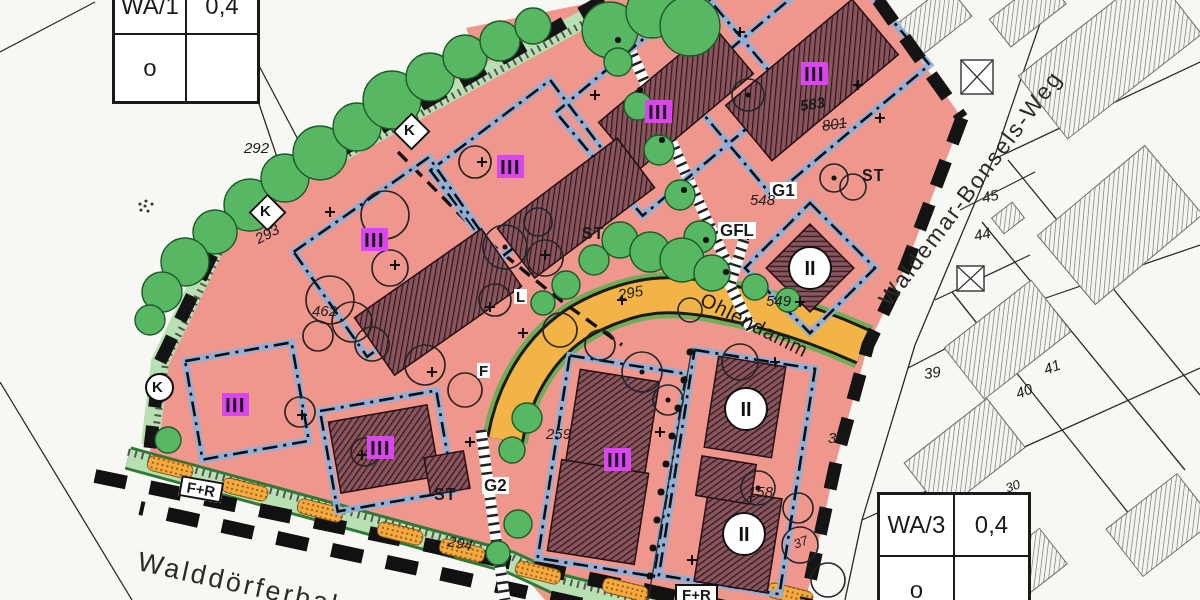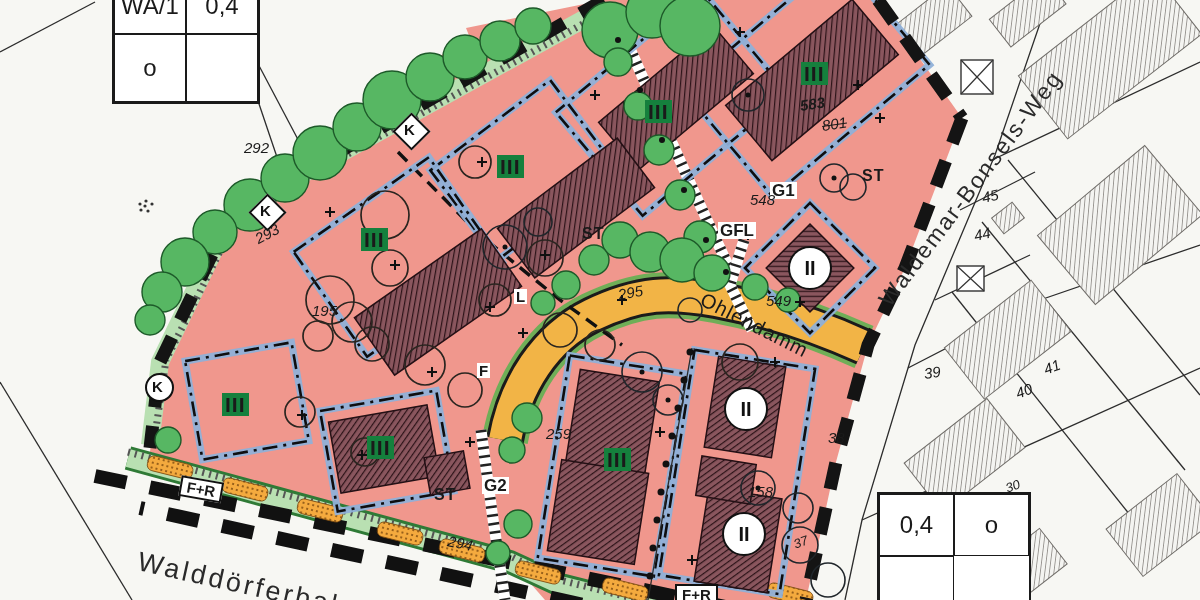--- a/index.html
+++ b/index.html
@@ -27,21 +27,21 @@
   .road0{fill:none;stroke:#6fae57;stroke-width:46;}
   .road1{fill:none;stroke:#1b1b1b;stroke-width:38;}
   .road2{fill:none;stroke:var(--road,#f2b446);stroke-width:32;}
   .patch{fill:url(#od);stroke:#7a4a10;stroke-width:.8;}
   .cr{stroke:#101010;stroke-width:2;}
   .dot{fill:#111;}
   
   .lbl{position:absolute;color:var(--ink,#1a1a1a);white-space:nowrap;transform-origin:left center;line-height:1;}
   .num{font-style:italic;font-size:15px;}
   .small{font-size:13px;}
-  .chip{background:#15803d;padding:1px 3px;font-weight:bold;font-size:21px;letter-spacing:1px;}
+  .chip{background:#d946ef;padding:1px 3px;font-weight:bold;font-size:21px;letter-spacing:1px;}
   .tag{background:#fff;padding:0 2px;font-weight:bold;font-size:17px;}
   .st{font-weight:bold;font-size:16px;letter-spacing:1px;}
   .box{background:#fff;border:2px solid #111;padding:1px 5px;font-weight:bold;font-size:15px;}
   .circ{position:absolute;width:40px;height:40px;border:2.5px solid #111;border-radius:50%;background:#fff;
         display:flex;align-items:center;justify-content:center;font-weight:bold;font-size:20px;color:#111;}
   .kd{position:absolute;width:23px;height:23px;background:#fff;border:2px solid #111;transform:rotate(45deg);}
   .kc{position:absolute;width:25px;height:25px;background:#fff;border:2px solid #111;border-radius:50%;}
   .kt{position:absolute;font-weight:bold;font-size:15px;color:#111;}
   .street{font-size:23px;letter-spacing:2px;color:#2a2a2a;}
   
@@ -407,20 +407,21 @@
   </g>
 </svg>
 
 <div class="ztab" style="left:112px;top:-24px;width:144px;height:124px;grid-template-rows:56px 1fr;">
   <div class="cell">WA/1</div>
   <div class="cell">0,4</div>
   <div class="cell">o</div>
   <div class="cell"></div>
 </div>
 <div class="ztab" style="left:877px;top:492px;width:150px;height:130px;grid-template-rows:62px 1fr;">
+  <div class="cell">WA/3</div>
   <div class="cell">0,4</div>
   <div class="cell">o</div>
   <div class="cell"></div>
 </div>
 
 <div class="lbl street" style="left:884px;top:292px;transform:rotate(-53deg);">Waldemar-Bonsels-Weg</div>
 <div class="lbl street" style="left:138px;top:548px;font-size:27px;letter-spacing:3px;transform:rotate(12.5deg);">Walddörferbahn</div>
 <div class="lbl" style="left:702px;top:288px;font-size:20px;letter-spacing:1px;transform:rotate(27deg);">Ohlendamm</div>
 
 <div class="lbl chip" style="left:645px;top:100px;">III</div>
@@ -456,21 +457,21 @@
 <div class="lbl tag" style="left:482px;top:477px;">G2</div>
 <div class="lbl tag" style="left:514px;top:289px;font-size:15px;">L</div>
 <div class="lbl tag" style="left:477px;top:363px;font-size:15px;">F</div>
 <div class="lbl box" style="left:180px;top:475px;transform:rotate(10deg);">F+R</div>
 <div class="lbl box" style="left:675px;top:584px;">F+R</div>
 
 <div class="lbl num" style="left:244px;top:140px;">292</div>
 <div class="lbl num" style="left:256px;top:232px;transform:rotate(-28deg);">293</div>
 <div class="lbl num" style="left:448px;top:533px;transform:rotate(12deg);">294</div>
 <div class="lbl num" style="left:618px;top:287px;transform:rotate(-10deg);">295</div>
-<div class="lbl num" style="left:312px;top:303px;">195</div>
+<div class="lbl num" style="left:312px;top:303px;">462</div>
 <div class="lbl num" style="left:546px;top:426px;">259</div>
 <div class="lbl num" style="left:748px;top:484px;">158</div>
 <div class="lbl num" style="left:750px;top:192px;font-style:italic;">548</div>
 <div class="lbl num" style="left:766px;top:293px;">549</div>
 <div class="lbl num" style="left:800px;top:98px;transform:rotate(-8deg);font-weight:bold;">583</div>
 <div class="lbl num" style="left:822px;top:118px;transform:rotate(-8deg);text-decoration:line-through;">801</div>
 <div class="lbl num small" style="left:1006px;top:482px;transform:rotate(-20deg);">30</div>
 <div class="lbl num small" style="left:794px;top:538px;transform:rotate(-20deg);">37</div>
 <div class="lbl num" style="left:828px;top:430px;font-style:italic;">38</div>
 <div class="lbl num" style="left:924px;top:366px;transform:rotate(-8deg);">39</div>

